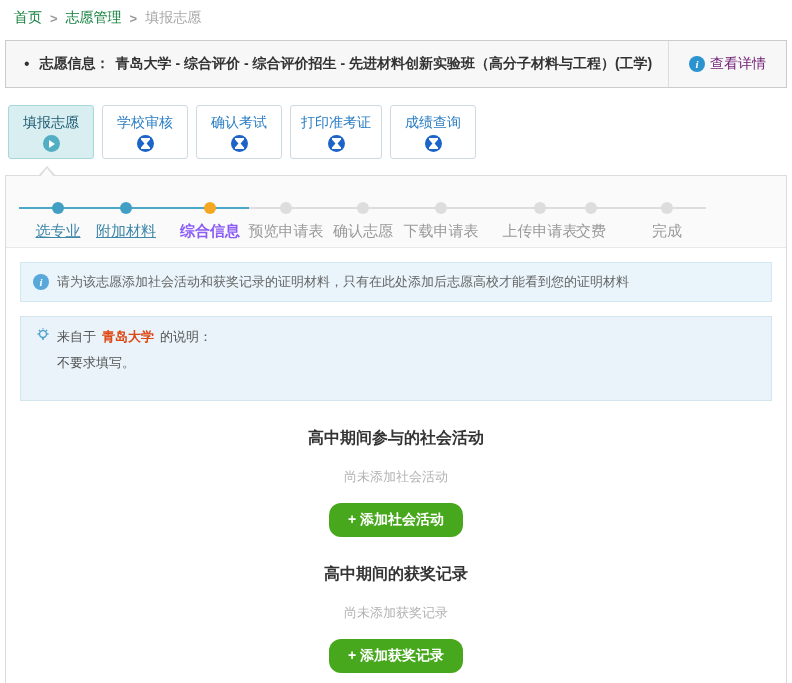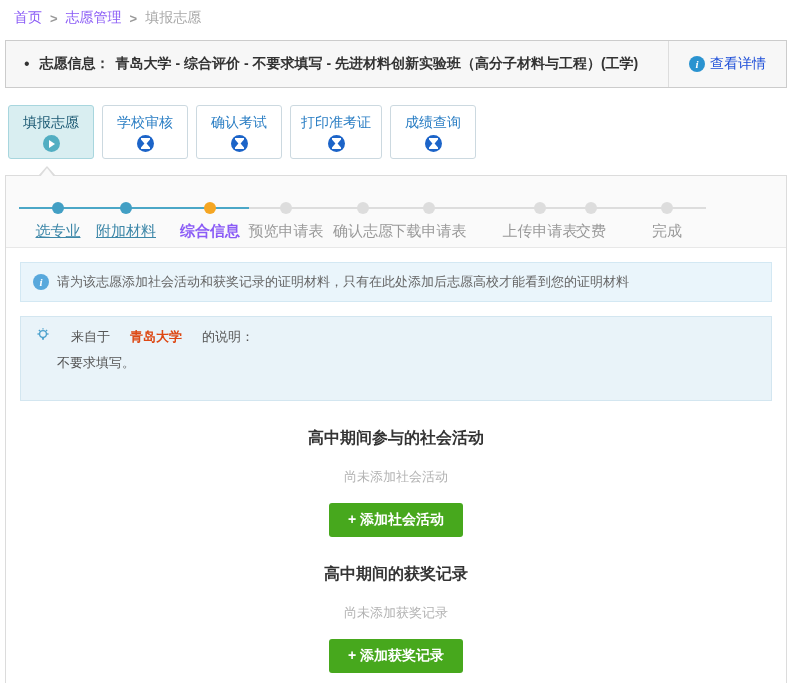--- a/index.html
+++ b/index.html
@@ -1,33 +1,33 @@
 <!DOCTYPE html>
 <html><head>
 <meta charset="utf-8">
 <style>
   * { margin:0; padding:0; box-sizing:border-box; }
   html,body { width:792px; height:683px; overflow:hidden; background:#fff;
     font-family:"Liberation Sans","DejaVu Sans",sans-serif; }
 
   
   .breadcrumb { padding:9px 0 0 14px; font-size:14px; color:#444; display:flex; align-items:center; gap:8px; }
-  .breadcrumb .crumb { color:#8b5cf6; cursor:pointer; }
+  .breadcrumb .crumb { color:#15803d; cursor:pointer; }
   .breadcrumb .crumb.current { color:#a9a9a9; cursor:default; }
   .breadcrumb .sep { color:#999; font-size:13px; font-weight:bold; }
 
   
   .info-bar { margin:13px 5px 0 5px; height:48px; background:#f7f7f7; border:1px solid #ccc;
     display:flex; align-items:stretch; }
   .info-bar .left { flex:1; display:flex; align-items:center; padding-left:18px; gap:6px; }
   .info-bar .bullet { color:#333; font-size:16px; margin-right:4px; }
   .info-bar .txt { font-size:14px; font-weight:bold; color:#333; }
   .info-bar .right { width:118px; border-left:1px solid #ddd; display:flex; align-items:center;
     justify-content:center; gap:5px; cursor:pointer; }
-  .info-bar .right .lbl { color:#1d4ed8; font-size:14px; }
+  .info-bar .right .lbl { color:#701a75; font-size:14px; }
   .i-circle { display:inline-flex; width:16px; height:16px; border-radius:50%; background:#2a93d0;
     color:#fff; font-size:11px; font-style:italic; font-weight:bold; align-items:center;
     justify-content:center; font-family:"Liberation Serif","DejaVu Serif",serif; }
 
   
   .tabs { margin:17px 0 0 8px; display:flex; gap:8px; }
   .tab { min-width:86px; height:54px; background:#fff; border:1px solid #ccd9e0; border-radius:3px;
     display:flex; flex-direction:column; align-items:center; justify-content:center; gap:3px;
     padding:4px 10px 2px; cursor:pointer; }
   .tab .lbl { font-size:14px; color:#2a7ec4; white-space:nowrap; }
@@ -64,52 +64,52 @@
   .step.todo .slbl { color:#999; }
 
   
   .alert { margin:14px 14px 0; background:#eaf5fb; border:1px solid #d3e8f3; padding:10px 12px;
     display:flex; align-items:center; gap:8px; font-size:13px; color:#666; }
   .alert .i-circle { background:#58a8dc; flex:none; }
 
   
   .note { margin:14px 14px 0; background:#e9f3f9; border:1px solid #d3e6f0; padding:10px 14px 12px;
     font-size:13px; color:#555; }
-  .note .row1 { display:flex; align-items:center; gap:20px; }
+  .note .row1 { display:flex; align-items:center; gap:6px; }
   .note .uni { color:#dd4814; font-weight:bold; }
   .note .row2 { margin:8px 0 16px 22px; }
   .bulb svg { width:16px; height:16px; stroke:#4aa0cc; fill:none; stroke-width:1.3; }
 
   
   .section { text-align:center; }
   .section .title { margin-top:27px; font-size:16px; font-weight:bold; color:#333; }
   .section .empty { margin-top:19px; font-size:13px; color:#b3b3b3; }
   .btn-green { display:inline-block; margin-top:17px; background:#47a81d; color:#fff;
-    font-size:14px; font-weight:bold; border:none; border-radius:3px; padding:8px 19px; cursor:pointer;
+    font-size:14px; font-weight:bold; border:none; border-radius:12px; padding:8px 19px; cursor:pointer;
     font-family:inherit; }
   .next-wrap { text-align:center; }
   .btn-next { display:inline-block; margin-top:18px; background:#58b4cd; color:#fff; font-size:14px;
     border:none; border-radius:4px; padding:9px 30px; cursor:pointer; font-family:inherit; }
 </style>
 </head>
 <body>
 
 <div class="breadcrumb">
   <span class="crumb">首页</span>
   <span class="sep">&gt;</span>
   <span class="crumb">志愿管理</span>
   <span class="sep">&gt;</span>
   <span class="crumb current">填报志愿</span>
 </div>
 
 <div class="info-bar">
   <div class="left">
     <span class="bullet">•</span>
     <span class="txt">志愿信息：</span>
-    <span class="txt">青岛大学 - 综合评价 - 不要求填写 - 先进材料创新实验班（高分子材料与工程）(工学)</span>
+    <span class="txt">青岛大学 - 综合评价 - 综合评价招生 - 先进材料创新实验班（高分子材料与工程）(工学)</span>
   </div>
   <div class="right">
     <span class="i-circle">i</span>
     <span class="lbl">查看详情</span>
   </div>
 </div>
 
 <div class="tabs">
   <div class="tab active">
     <span class="lbl">填报志愿</span>
@@ -171,21 +171,21 @@
       <span class="slbl">综合信息</span>
     </div>
     <div class="step todo" style="left:242px">
       <div class="dot"></div>
       <span class="slbl">预览申请表</span>
     </div>
     <div class="step todo" style="left:319px">
       <div class="dot"></div>
       <span class="slbl">确认志愿</span>
     </div>
-    <div class="step todo" style="left:385px">
+    <div class="step todo" style="left:397px">
       <div class="dot"></div>
       <span class="slbl">下载申请表</span>
     </div>
     <div class="step todo" style="left:496px">
       <div class="dot"></div>
       <span class="slbl">上传申请表</span>
     </div>
     <div class="step todo" style="left:547px">
       <div class="dot"></div>
       <span class="slbl">交费</span>

